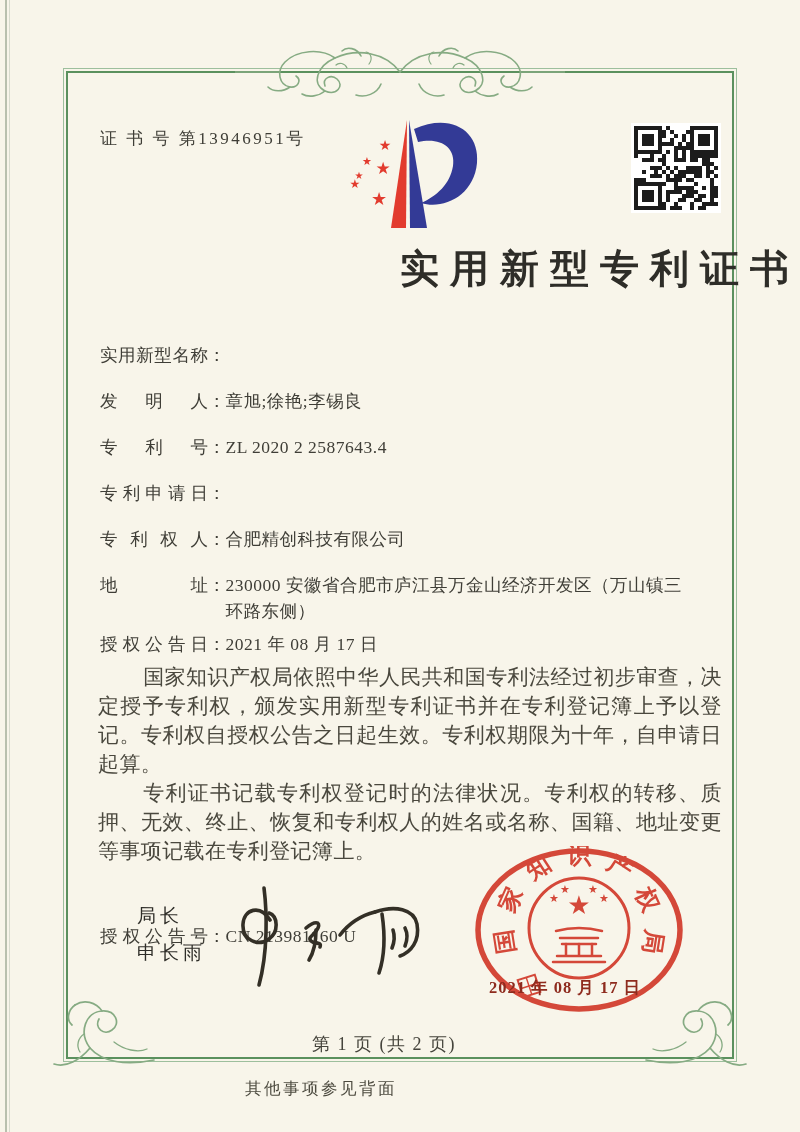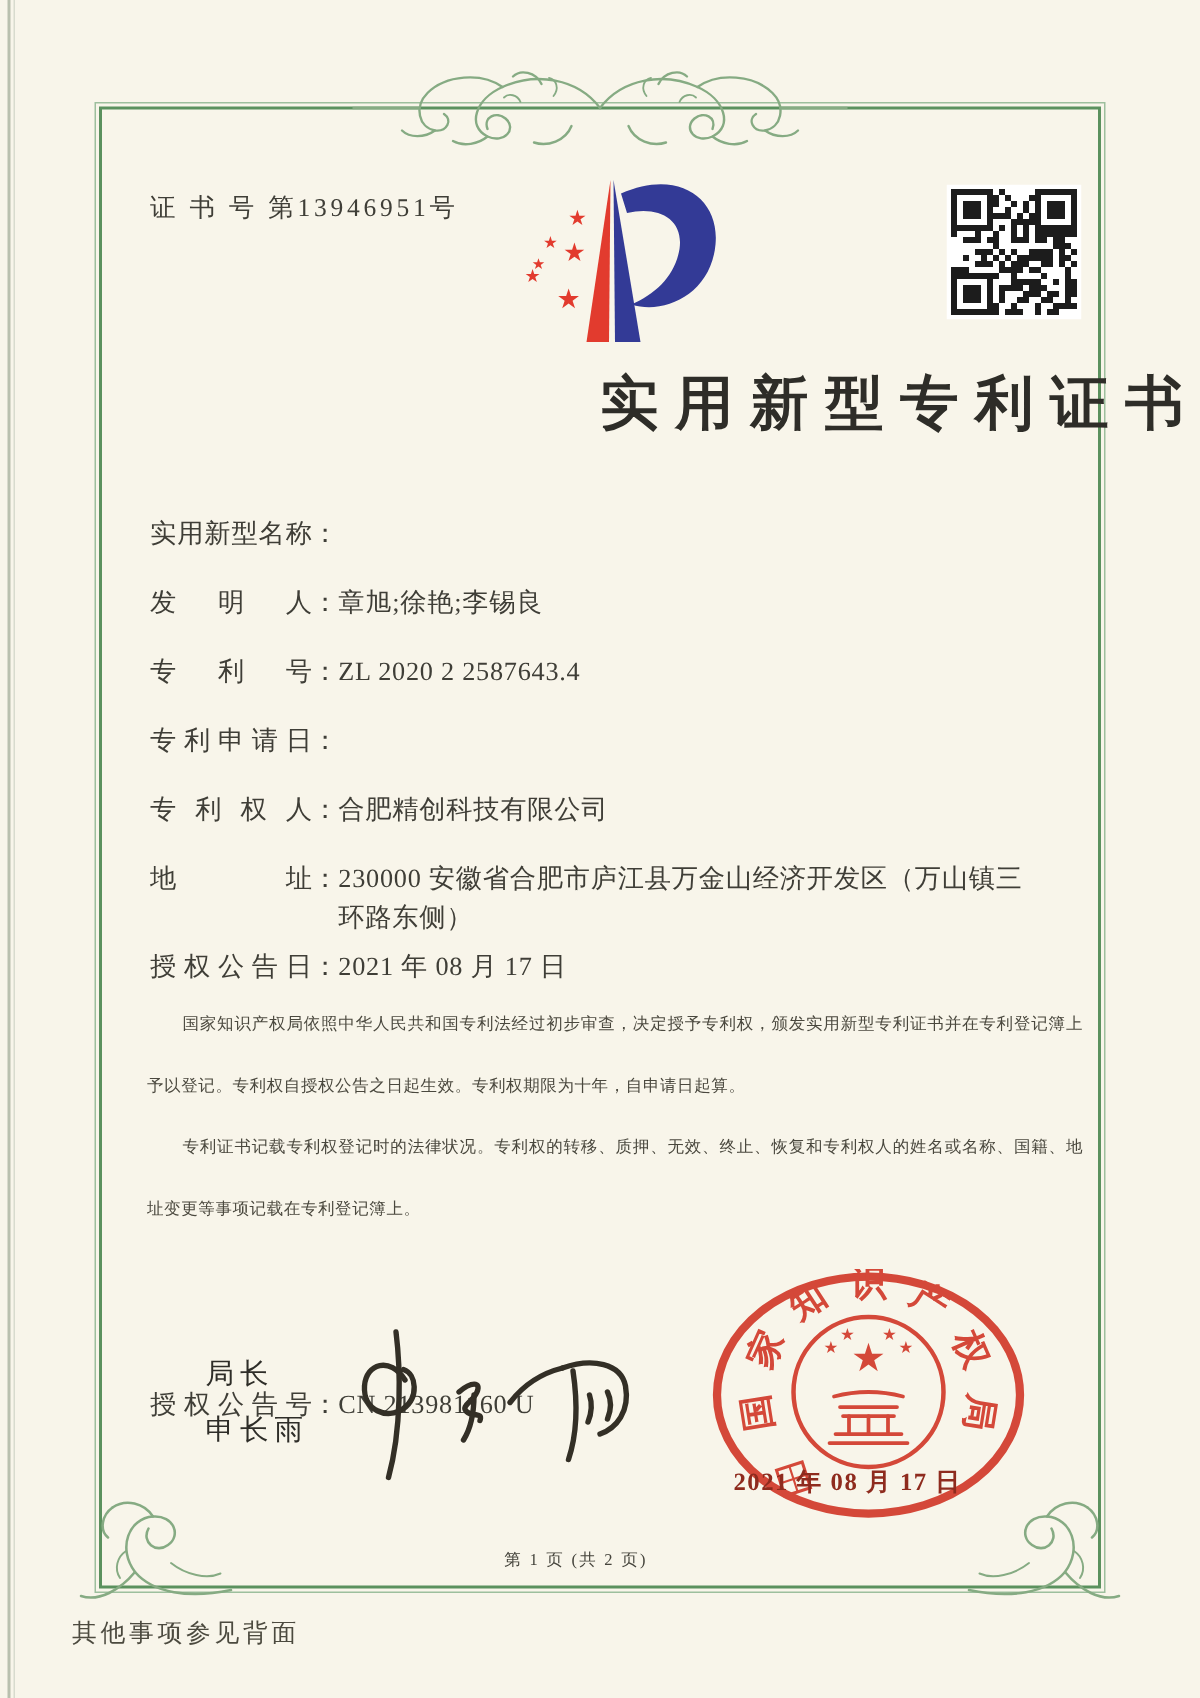--- a/index.html
+++ b/index.html
@@ -42,36 +42,36 @@
   .f-colon{flex:0 0 16px;}
   .f-value{letter-spacing:0.5px;}
   .addr-row{margin-bottom:7px;}
   .addr-row .f-value{width:474px;line-height:26px;}
   .grant-row{display:flex;margin-bottom:0;flex-direction:column;}
   .grant-left{display:flex;width:292px;flex:0 0 292px;}
   .grant-right{display:flex;}
 
   .paragraphs{position:absolute;left:98px;top:663px;width:624px;}
   .paragraphs p{
-    font-size:11px;line-height:41px;text-indent:2.15em;color:#4a483e;
+    font-size:21px;line-height:29px;text-indent:2.15em;color:#4a483e;
     letter-spacing:0.4px;text-align:justify;
   }
 
   .signer{position:absolute;left:105px;top:903px;font-size:19px;letter-spacing:4px;color:var(--ink-dark);}
   .signer div{margin-bottom:11px;margin-left:32px;}
   .signature{position:absolute;left:222px;top:878px;}
 
   .seal{position:absolute;left:472px;top:846px;}
   .seal-date{
     position:absolute;left:470px;top:977px;width:190px;text-align:center;
     font-size:16.5px;letter-spacing:1px;color:var(--seal-date-red);font-weight:600;
   }
 
-  .page-info{position:absolute;left:0;top:1032px;width:768px;text-align:center;font-size:11px;letter-spacing:1.5px;color:#45443c;}
-  .back-note{position:absolute;left:0;top:1078px;width:642px;font-size:16.5px;letter-spacing:2.5px;color:#4c4a3f;margin-left:48px;}
+  .page-info{position:absolute;left:0;top:1032px;width:768px;text-align:center;font-size:18px;letter-spacing:1.5px;color:#45443c;}
+  .back-note{position:absolute;left:0;top:1078px;width:642px;text-align:center;font-size:16.5px;letter-spacing:2.5px;color:#4c4a3f;}
 
   svg text.seal-ch{font-family:"Liberation Serif",serif;font-weight:700;fill:var(--seal-red);font-size:24px;text-anchor:middle;}
 </style>
 </head>
 <body>
 
 <div class="edge-line"></div>
 <div class="edge-line2"></div>
 
 <div class="frame">

